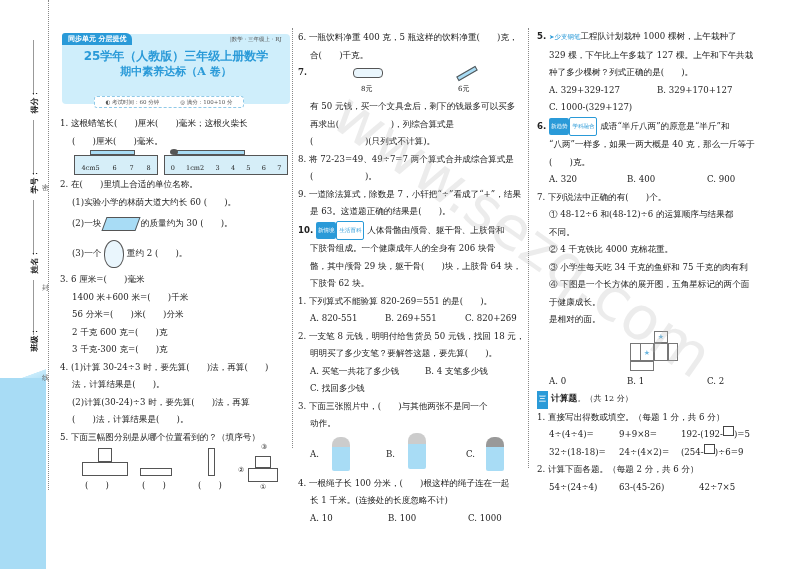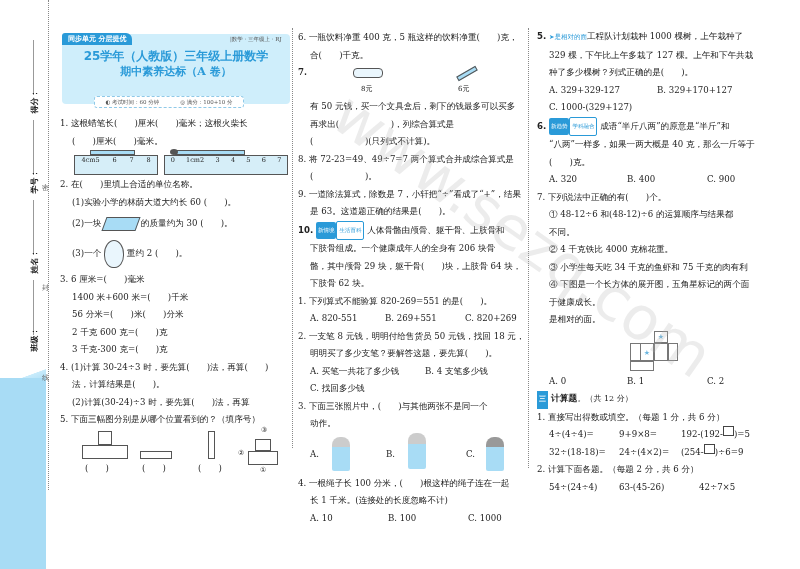--- a/index.html
+++ b/index.html
@@ -19,21 +19,21 @@
 .hdr-title{left:62px;top:48px;width:228px;text-align:center;color:#2a9ad8;font-family:"DejaVu Sans",sans-serif;font-size:12px;font-weight:bold}
 .hdr-title2{left:62px;top:64px;width:228px;text-align:center;color:#2a9ad8;font-size:11px;font-weight:bold}
 .hdr-info{left:94px;top:96px;width:150px;height:12px;background:#fff;border:1px dashed #8fc9e8;border-radius:3px;font-size:5.5px;display:flex;justify-content:space-around;align-items:center;color:#555}
 .sec{font-family:"DejaVu Sans",sans-serif;font-weight:bold;font-size:8.8px}
 .sec .badge{display:inline-block;background:#2a9ad8;color:#fff;font-size:7px;padding:0 2px;margin-right:3px}
 .sec .note{font-weight:normal;font-family:"DejaVu Serif",serif;font-size:8px}
 .q{line-height:17.5px;white-space:nowrap}
 .q b{font-family:"DejaVu Sans",sans-serif}
 .tag{display:inline-block;background:#2a9ad8;color:#fff;font-family:"DejaVu Sans",sans-serif;font-size:5.5px;padding:0 2px;border-radius:2px;vertical-align:middle}
 .tag2{display:inline-block;border:1px solid #2a9ad8;color:#2a9ad8;font-family:"DejaVu Sans",sans-serif;font-size:5.5px;padding:0 2px;border-radius:2px;vertical-align:middle}
-.ruler{height:20px;background:#d6eef8;border:1px solid #555;font-size:6.5px;display:flex;justify-content:space-around;align-items:flex-start;padding-bottom:2px}
+.ruler{height:20px;background:#d6eef8;border:1px solid #555;font-size:6.5px;display:flex;justify-content:space-around;align-items:flex-end;padding-bottom:2px}
 .stick{height:5px;background:#a8dcf5;border:1px solid #555}
 .box{display:inline-block;width:11px;height:10px;border:1px solid #444;vertical-align:middle}
 .shape{border:1px solid #555;background:#fff}
 .net{border:1px solid #777}
 .wm{font-family:"DejaVu Sans",sans-serif;color:rgba(180,180,180,0.25);font-size:60px;transform:rotate(35deg)}
 </style>
 </head>
 <body>
 
 <div class="abs binder"></div>
@@ -93,20 +93,21 @@
   <div class="q" style="padding-left:12px;height:24px;line-height:24px"><span>(2)一块</span> <span style="display:inline-block;width:34px;height:14px;background:#a8dcf5;border:1px solid #555;transform:skewX(-20deg);vertical-align:middle"></span> <span>的质量约为 30 (　　)。</span></div>
   <div class="q" style="padding-left:12px;height:36px;line-height:36px"><span>(3)一个</span> <span style="display:inline-block;width:20px;height:28px;background:#eaf6fd;border:1px solid #555;border-radius:50% 50% 45% 45%;vertical-align:middle"></span> <span>重约 2 (　　)。</span></div>
   <div class="q">3. 6 厘米=(　　)毫米</div>
   <div class="q" style="padding-left:12px">1400 米+600 米=(　　)千米</div>
   <div class="q" style="padding-left:12px">56 分米=(　　)米(　　)分米</div>
   <div class="q" style="padding-left:12px">2 千克 600 克=(　　)克</div>
   <div class="q" style="padding-left:12px">3 千克-300 克=(　　)克</div>
   <div class="q">4. (1)计算 30-24÷3 时，要先算(　　)法，再算(　　)</div>
   <div class="q" style="padding-left:12px">法，计算结果是(　　)。</div>
   <div class="q" style="padding-left:12px">(2)计算(30-24)÷3 时，要先算(　　)法，再算</div>
+  <div class="q" style="padding-left:12px">(　　)法，计算结果是(　　)。</div>
   <div class="q">5. 下面三幅图分别是从哪个位置看到的？（填序号）</div>
   <div style="position:relative;height:60px">
     <div class="abs shape" style="left:38px;top:2px;width:14px;height:14px"></div>
     <div class="abs shape" style="left:22px;top:16px;width:46px;height:14px"></div>
     <div class="abs" style="left:25px;top:34px">(　　)</div>
     <div class="abs shape" style="left:80px;top:22px;width:32px;height:8px"></div>
     <div class="abs" style="left:82px;top:34px">(　　)</div>
     <div class="abs shape" style="left:148px;top:2px;width:7px;height:28px"></div>
     <div class="abs" style="left:138px;top:34px">(　　)</div>
     <div class="abs shape" style="left:195px;top:10px;width:16px;height:12px"></div>
@@ -164,21 +165,21 @@
   <div class="q">4. 一根绳子长 100 分米，(　　)根这样的绳子连在一起</div>
   <div class="q" style="padding-left:12px">长 1 千米。(连接处的长度忽略不计)</div>
   <div class="q" style="padding-left:12px;display:flex">
       <span style="width:78px">A. 10</span>
       <span style="width:80px">B. 100</span>
       <span>C. 1000</span>
     </div>
 </div>
 
 <div class="abs" style="left:537px;top:28px;width:230px">
-  <div class="q"><b>5.</b> <span style="color:#2a9ad8;font-size:6.5px;font-family:'DejaVu Sans',sans-serif">➤是相对的面</span><span>工程队计划栽种 1000 棵树，上午栽种了</span></div>
+  <div class="q"><b>5.</b> <span style="color:#2a9ad8;font-size:6.5px;font-family:'DejaVu Sans',sans-serif">➤少支钢笔</span><span>工程队计划栽种 1000 棵树，上午栽种了</span></div>
   <div class="q" style="padding-left:12px">329 棵，下午比上午多栽了 127 棵。上午和下午共栽</div>
   <div class="q" style="padding-left:12px">种了多少棵树？列式正确的是(　　)。</div>
   <div class="q" style="padding-left:12px;display:flex">
       <span style="width:108px">A. 329+329-127</span>
       <span>B. 329+170+127</span>
     </div>
   <div class="q" style="padding-left:12px">C. 1000-(329+127)</div>
   <div class="q"><b>6.</b> <span class="tag">新趋势</span><span class="tag2">学科融合</span> <span>成语“半斤八两”的原意是“半斤”和</span></div>
   <div class="q" style="padding-left:12px">“八两”一样多，如果一两大概是 40 克，那么一斤等于</div>
   <div class="q" style="padding-left:12px">(　　)克。</div>

